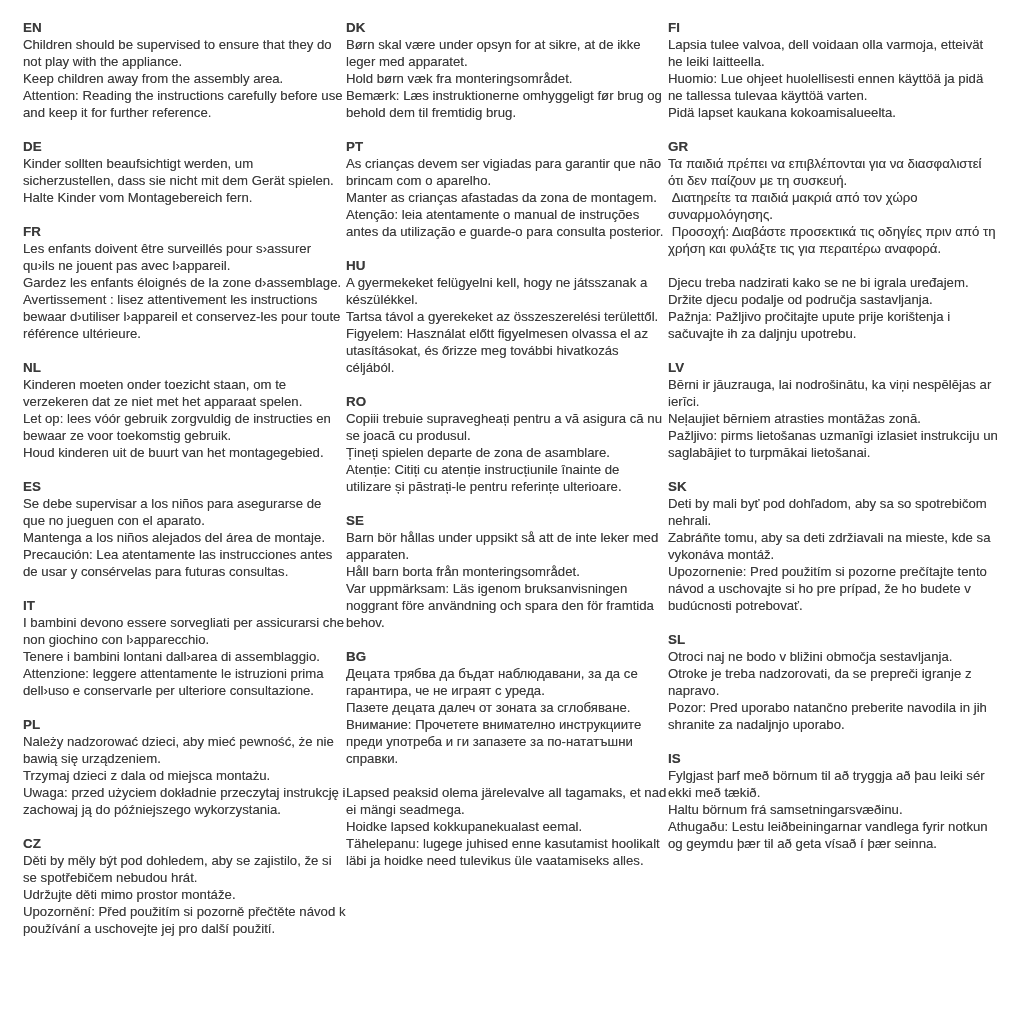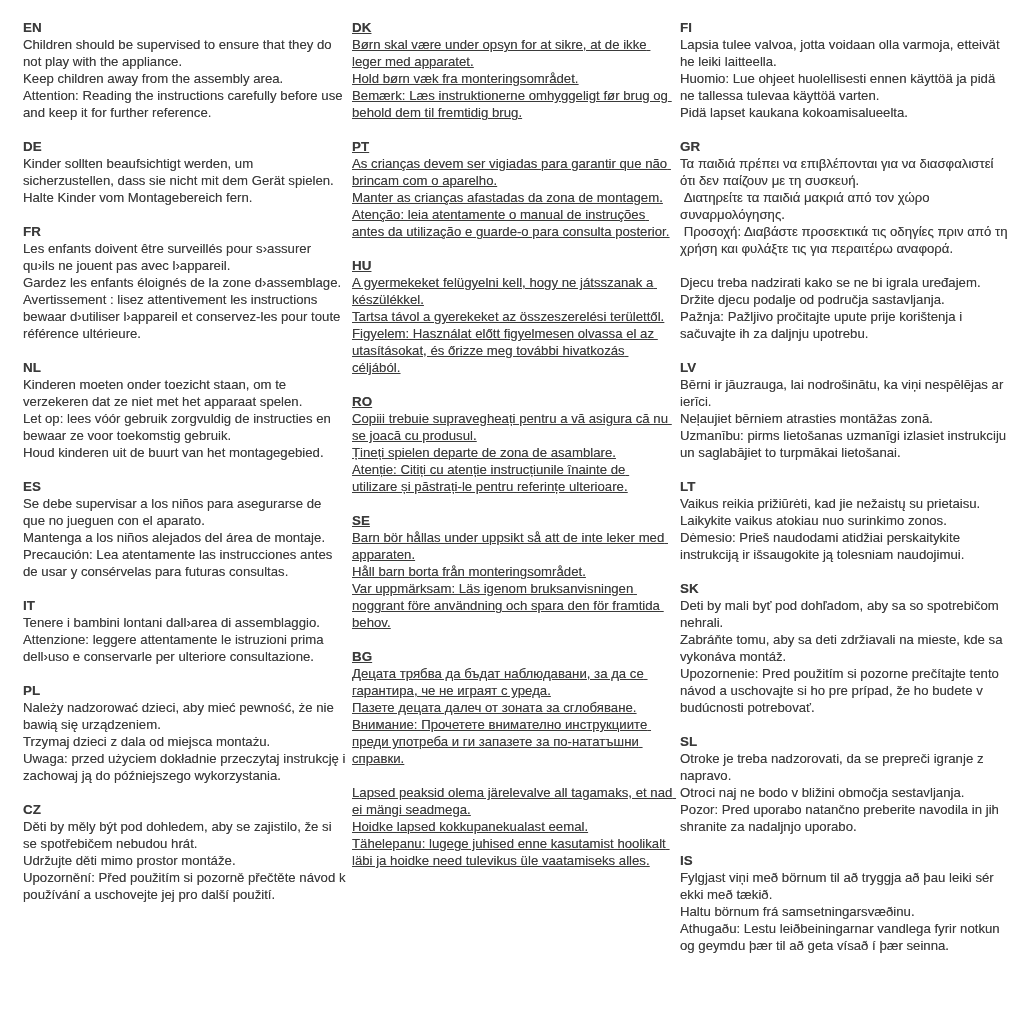--- a/index.html
+++ b/index.html
@@ -11,28 +11,28 @@
   body {
     width: 1024px;
     height: 1024px;
     overflow: hidden;
     font-family: "Liberation Sans", sans-serif;
     color: #3a3a3a;
   }
   .page {
     display: flex;
     padding: 19px 0 0 23px;
-    gap: 6px;
+    gap: 0;
     width: 1024px;
   }
   .col {
     flex: 0 0 auto;
   }
   .col-0 { width: 323px; }
-  .col-1 { width: 322px; text-decoration: underline; }
+  .col-1 { width: 322px; }
   .col-2 { width: 330px; }
   .lang-section {
     margin: 0 0 17px 0;
   }
   .lang-code {
     font-weight: bold;
     font-size: 13.4px;
     line-height: 17px;
     
     text-shadow: 0 0 0.6px rgba(58,58,58,0.55);
@@ -74,20 +74,21 @@
         <p class="instruction">Houd kinderen uit de buurt van het montagegebied.</p>
       </section>
       <section class="lang-section">
         <div class="lang-code">ES</div>
         <p class="instruction">Se debe supervisar a los niños para asegurarse de que no jueguen con el aparato.</p>
         <p class="instruction">Mantenga a los niños alejados del área de montaje.</p>
         <p class="instruction">Precaución: Lea atentamente las instrucciones antes de usar y consérvelas para futuras consultas.</p>
       </section>
       <section class="lang-section">
         <div class="lang-code">IT</div>
+        <p class="instruction">I bambini devono essere sorvegliati per assicurarsi che non giochino con l›apparecchio.</p>
         <p class="instruction">Tenere i bambini lontani dall›area di assemblaggio.</p>
         <p class="instruction">Attenzione: leggere attentamente le istruzioni prima dell›uso e conservarle per ulteriore consultazione.</p>
       </section>
       <section class="lang-section">
         <div class="lang-code">PL</div>
         <p class="instruction">Należy nadzorować dzieci, aby mieć pewność, że nie bawią się urządzeniem.</p>
         <p class="instruction">Trzymaj dzieci z dala od miejsca montażu.</p>
         <p class="instruction">Uwaga: przed użyciem dokładnie przeczytaj instrukcję i zachowaj ją do późniejszego wykorzystania.</p>
       </section>
       <section class="lang-section">
@@ -136,59 +137,53 @@
       </section>
       <section class="lang-section">
         <p class="instruction">Lapsed peaksid olema järelevalve all tagamaks, et nad ei mängi seadmega.</p>
         <p class="instruction">Hoidke lapsed kokkupanekualast eemal.</p>
         <p class="instruction">Tähelepanu: lugege juhised enne kasutamist hoolikalt läbi ja hoidke need tulevikus üle vaatamiseks alles.</p>
       </section>
     </div>
   <div class="col col-2">
       <section class="lang-section">
         <div class="lang-code">FI</div>
-        <p class="instruction">Lapsia tulee valvoa, jotta voidaan olla varmoja, etteivät he leiki laitteella.</p>
+        <p class="instruction">Lapsia tulee valvoa, dell voidaan olla varmoja, etteivät he leiki laitteella.</p>
         <p class="instruction">Huomio: Lue ohjeet huolellisesti ennen käyttöä ja pidä ne tallessa tulevaa käyttöä varten.</p>
         <p class="instruction">Pidä lapset kaukana kokoamisalueelta.</p>
       </section>
       <section class="lang-section">
         <div class="lang-code">GR</div>
         <p class="instruction">Τα παιδιά πρέπει να επιβλέπονται για να διασφαλιστεί ότι δεν παίζουν με τη συσκευή.</p>
         <p class="instruction"> Διατηρείτε τα παιδιά μακριά από τον χώρο συναρμολόγησης.</p>
         <p class="instruction"> Προσοχή: Διαβάστε προσεκτικά τις οδηγίες πριν από τη χρήση και φυλάξτε τις για περαιτέρω αναφορά.</p>
       </section>
       <section class="lang-section">
         <p class="instruction">Djecu treba nadzirati kako se ne bi igrala uređajem.</p>
         <p class="instruction">Držite djecu podalje od područja sastavljanja.</p>
         <p class="instruction">Pažnja: Pažljivo pročitajte upute prije korištenja i sačuvajte ih za daljnju upotrebu.</p>
       </section>
       <section class="lang-section">
         <div class="lang-code">LV</div>
         <p class="instruction">Bērni ir jāuzrauga, lai nodrošinātu, ka viņi nespēlējas ar ierīci.</p>
         <p class="instruction">Neļaujiet bērniem atrasties montāžas zonā.</p>
-        <p class="instruction">Uzmanību: pirms lietošanas uzmanīgi izlasiet instrukciju un saglabājiet to turpmākai lietošanai.</p>
-      </section>
-      <section class="lang-section">
-        <div class="lang-code">LT</div>
-        <p class="instruction">Vaikus reikia prižiūrėti, kad jie nežaistų su prietaisu.</p>
-        <p class="instruction">Laikykite vaikus atokiau nuo surinkimo zonos.</p>
-        <p class="instruction">Dėmesio: Prieš naudodami atidžiai perskaitykite instrukciją ir išsaugokite ją tolesniam naudojimui.</p>
+        <p class="instruction">Pažljivo: pirms lietošanas uzmanīgi izlasiet instrukciju un saglabājiet to turpmākai lietošanai.</p>
       </section>
       <section class="lang-section">
         <div class="lang-code">SK</div>
         <p class="instruction">Deti by mali byť pod dohľadom, aby sa so spotrebičom nehrali.</p>
         <p class="instruction">Zabráňte tomu, aby sa deti zdržiavali na mieste, kde sa vykonáva montáž.</p>
         <p class="instruction">Upozornenie: Pred použitím si pozorne prečítajte tento návod a uschovajte si ho pre prípad, že ho budete v budúcnosti potrebovať.</p>
       </section>
       <section class="lang-section">
         <div class="lang-code">SL</div>
+        <p class="instruction">Otroci naj ne bodo v bližini območja sestavljanja.</p>
         <p class="instruction">Otroke je treba nadzorovati, da se prepreči igranje z napravo.</p>
-        <p class="instruction">Otroci naj ne bodo v bližini območja sestavljanja.</p>
         <p class="instruction">Pozor: Pred uporabo natančno preberite navodila in jih shranite za nadaljnjo uporabo.</p>
       </section>
       <section class="lang-section">
         <div class="lang-code">IS</div>
-        <p class="instruction">Fylgjast viņi með börnum til að tryggja að þau leiki sér ekki með tækið.</p>
+        <p class="instruction">Fylgjast þarf með börnum til að tryggja að þau leiki sér ekki með tækið.</p>
         <p class="instruction">Haltu börnum frá samsetningarsvæðinu.</p>
         <p class="instruction">Athugaðu: Lestu leiðbeiningarnar vandlega fyrir notkun og geymdu þær til að geta vísað í þær seinna.</p>
       </section>
     </div>
 </div>
 
 </body></html>

